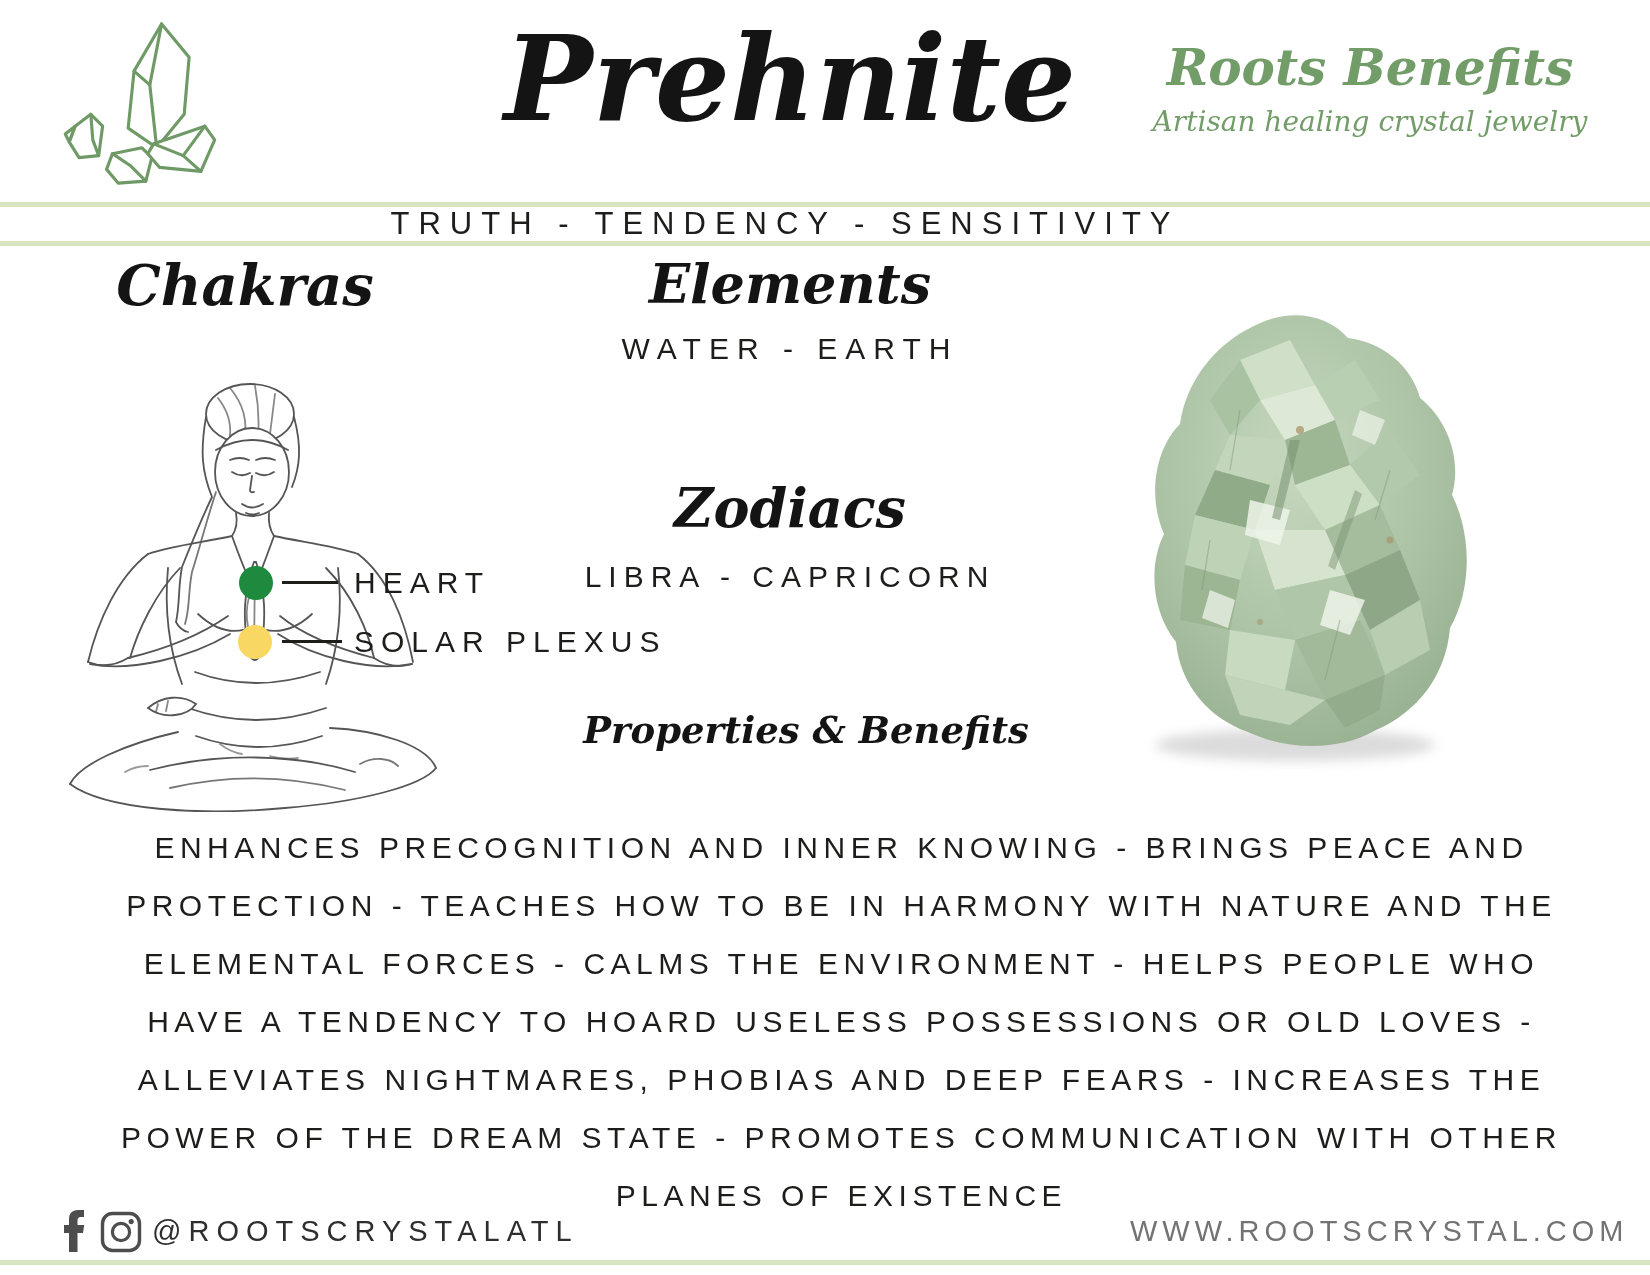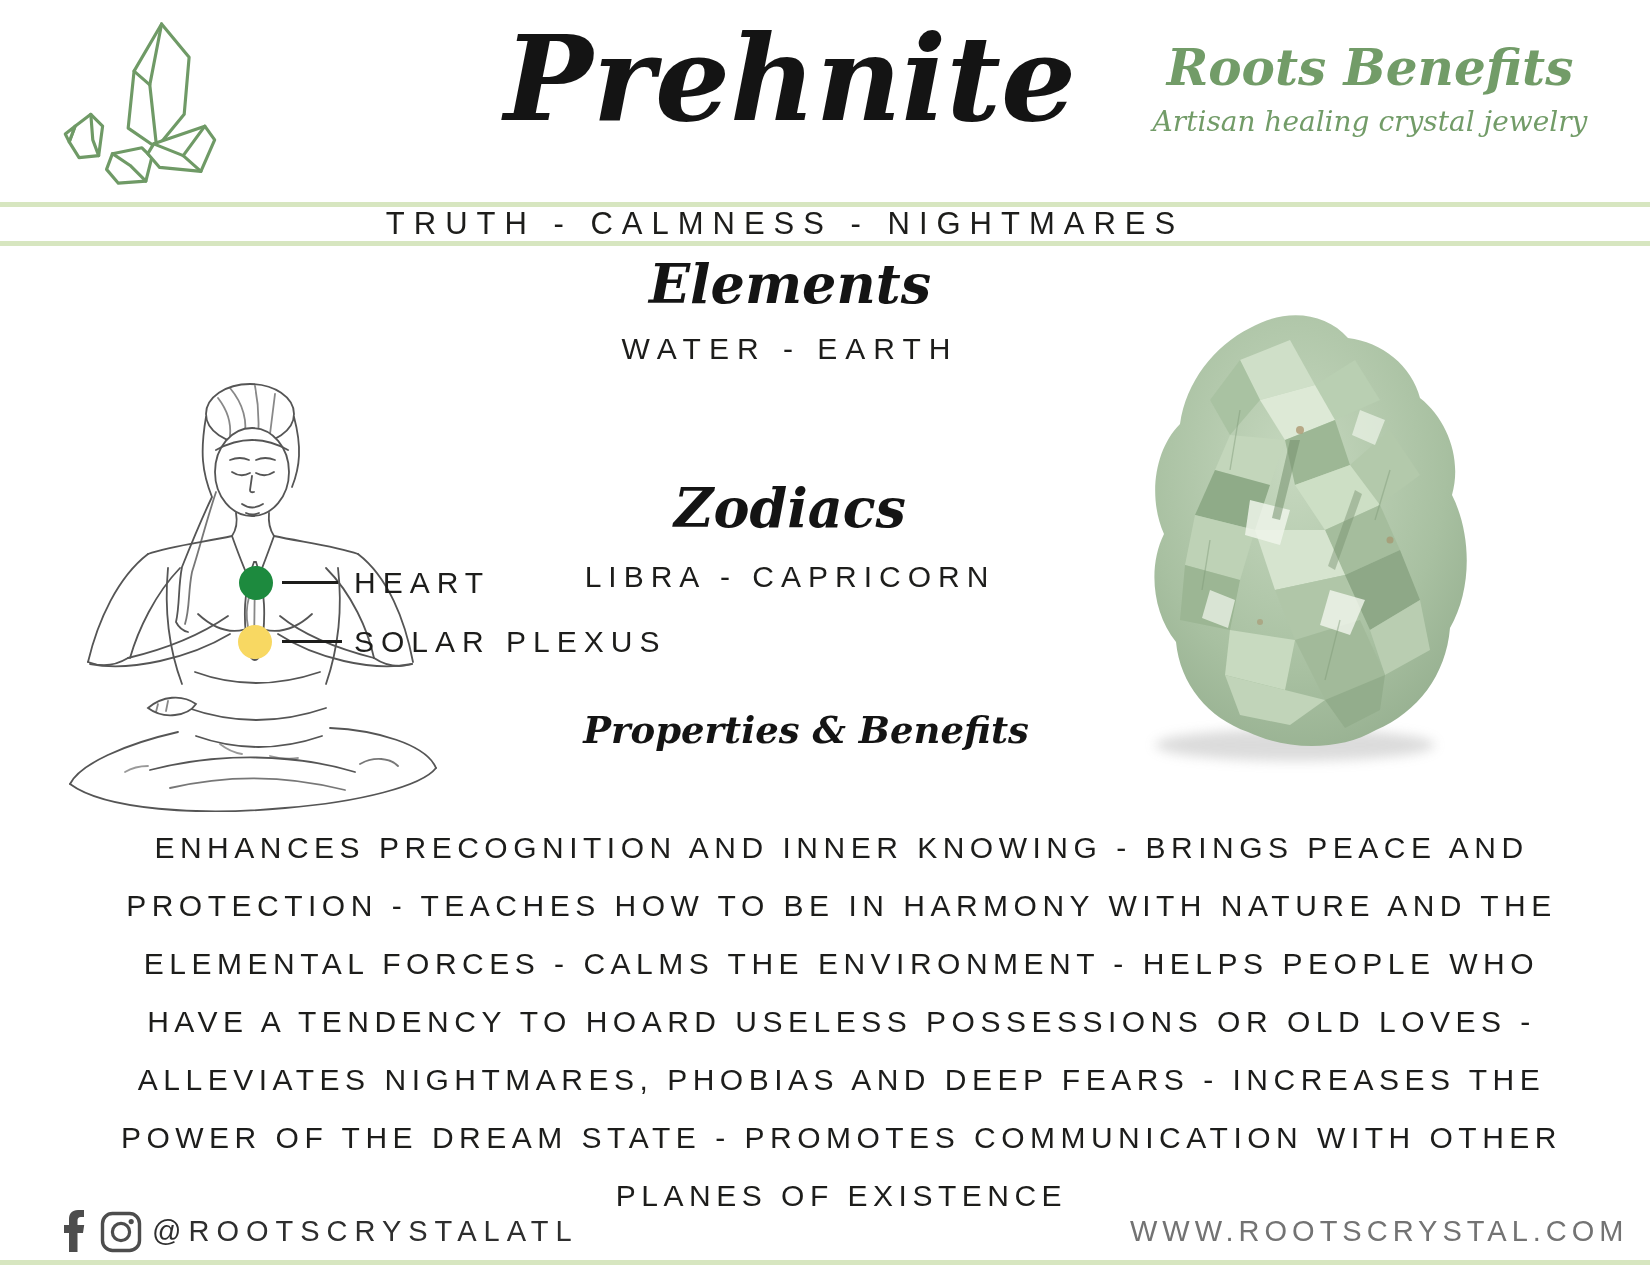--- a/index.html
+++ b/index.html
@@ -71,23 +71,24 @@
   </svg>
 
   <div class="abs script title">Prehnite</div>
 
   <div class="abs brand">
     <div class="brand-name">Roots Benefits</div>
     <div class="brand-tagline">Artisan healing crystal jewelry</div>
   </div>
 
   <div class="abs rule" style="top:202px;"></div>
-  <div class="abs caps keywords">TRUTH - CALMNESS - NIGHTMARES</div>
+  <div class="abs caps keywords">TRUTH - TENDENCY - SENSITIVITY</div>
   <div class="abs rule" style="top:241px;"></div>
 
+  <div class="abs script h-chakras">Chakras</div>
   <div class="abs script h-elements">Elements</div>
   <div class="abs caps val-elements">WATER - EARTH</div>
   <div class="abs caps val-zodiacs">LIBRA - CAPRICORN</div>
   <div class="abs script h-zodiacs">Zodiacs</div>
   <div class="abs script h-props">Properties &amp; Benefits</div>
 
   <svg class="abs" style="left:30px; top:372px;" width="440" height="440" viewBox="0 0 440 440">
     <g fill="none" stroke="#555555" stroke-width="1.8" stroke-linecap="round">
 
       <ellipse cx="220" cy="42" rx="44" ry="30" fill="#ffffff"></ellipse>

